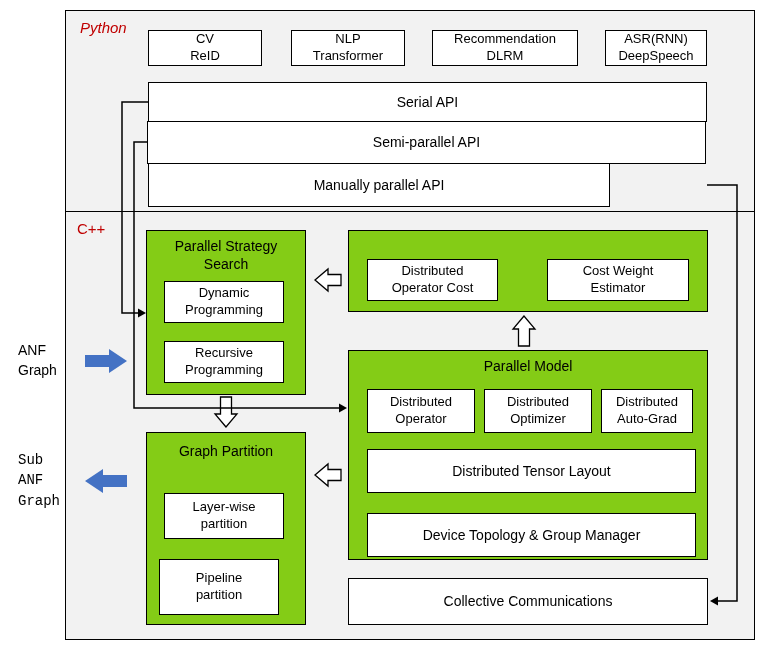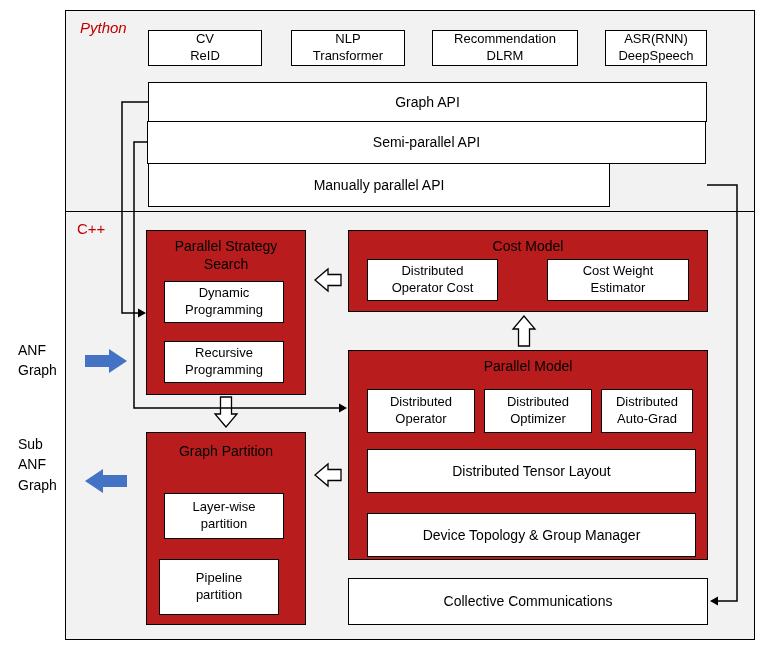--- a/index.html
+++ b/index.html
@@ -10,21 +10,21 @@
   .section { position:absolute; background:var(--section-bg,#f2f2f2); border:1px solid var(--box-border,#000); }
   .section-label { position:absolute; font-size:15px; font-weight:400; color:var(--section-label,#c00000); }
 
   .box {
     position:absolute; background:#fff; border:1px solid var(--box-border,#000);
     display:flex; align-items:center; justify-content:center;
     text-align:center; white-space:pre-line; font-size:13px; line-height:1.3;
   }
   .box.api { font-size:14px; }
 
-  .group { position:absolute; background:#b91c1c; border:1px solid var(--box-border,#000);padding-left:40px; }
+  .group { position:absolute; background:#84cc16; border:1px solid var(--box-border,#000);padding-left:40px; }
   .group-title {
     position:absolute; top:6px; left:0; right:0;
     text-align:center; font-size:14px; line-height:1.3; white-space:pre-line;
   }
 
   .side-label { position:absolute; font-size:14px; line-height:1.45; white-space:pre-line; }
 
   svg.overlay { position:absolute; left:0; top:0; pointer-events:none; }
   .conn { fill:none; stroke:#000; stroke-width:1.5; }
   .conn-head { fill:#000; stroke:none; }
@@ -46,35 +46,34 @@
 
   <div class="box" style="left:148px; top:30px; width:114px; height:36px;">CV
 ReID</div>
   <div class="box" style="left:291px; top:30px; width:114px; height:36px;">NLP
 Transformer</div>
   <div class="box" style="left:432px; top:30px; width:146px; height:36px;">Recommendation
 DLRM</div>
   <div class="box" style="left:605px; top:30px; width:102px; height:36px;">ASR(RNN)
 DeepSpeech</div>
 
-  <div class="box api" style="left:148px; top:82px; width:559px; height:40px;">Graph API</div>
+  <div class="box api" style="left:148px; top:82px; width:559px; height:40px;">Serial API</div>
   <div class="box api" style="left:147px; top:121px; width:559px; height:43px;">Semi-parallel API</div>
   <div class="box api" style="left:148px; top:163px; width:462px; height:44px;">Manually parallel API</div>
 
   <div class="group" style="left:146px; top:230px; width:160px; height:165px;">
     <div class="group-title">Parallel Strategy
 Search</div>
     <div class="box" style="left:17px; top:50px; width:120px; height:42px;">Dynamic
 Programming</div>
     <div class="box" style="left:17px; top:110px; width:120px; height:42px;">Recursive
 Programming</div>
   </div>
 
   <div class="group" style="left:348px; top:230px; width:360px; height:82px;">
-    <div class="group-title">Cost Model</div>
     <div class="box" style="left:18px; top:28px; width:131px; height:42px;">Distributed
 Operator Cost</div>
     <div class="box" style="left:198px; top:28px; width:142px; height:42px;">Cost Weight
 Estimator</div>
   </div>
 
   <div class="group" style="left:348px; top:350px; width:360px; height:210px;">
     <div class="group-title">Parallel Model</div>
     <div class="box" style="left:18px; top:38px; width:108px; height:44px;">Distributed
 Operator</div>
@@ -91,21 +90,21 @@
     <div class="box" style="left:17px; top:60px; width:120px; height:46px;">Layer-wise
 partition</div>
     <div class="box" style="left:12px; top:126px; width:120px; height:56px;text-align:right;">Pipeline
 partition</div>
   </div>
 
   <div class="box" style="left:348px; top:578px; width:360px; height:47px; font-size:14px;">Collective Communications</div>
 
   <div class="side-label" style="left:18px; top:340px;">ANF
 Graph</div>
-  <div class="side-label" style="left:18px; top:434px;">Sub
+  <div class="side-label" style="left:18px; top:450px;font-family:Liberation Mono, monospace;">Sub
 ANF
 Graph</div>
 
   <svg class="overlay" width="763" height="657" viewBox="0 0 763 657">
 
     <polygon class="blue-arrow" points="85,355 109,355 109,349 127,361 109,373 109,367 85,367"></polygon>
     <polygon class="blue-arrow" points="127,475 103,475 103,469 85,481 103,493 103,487 127,487"></polygon>
 
     <polygon class="hollow-arrow" points="315,280 328,269 328,274.5 341,274.5 341,285.5 328,285.5 328,291"></polygon>
     <polygon class="hollow-arrow" points="524,316 513,329 518.5,329 518.5,346 529.5,346 529.5,329 535,329"></polygon>

